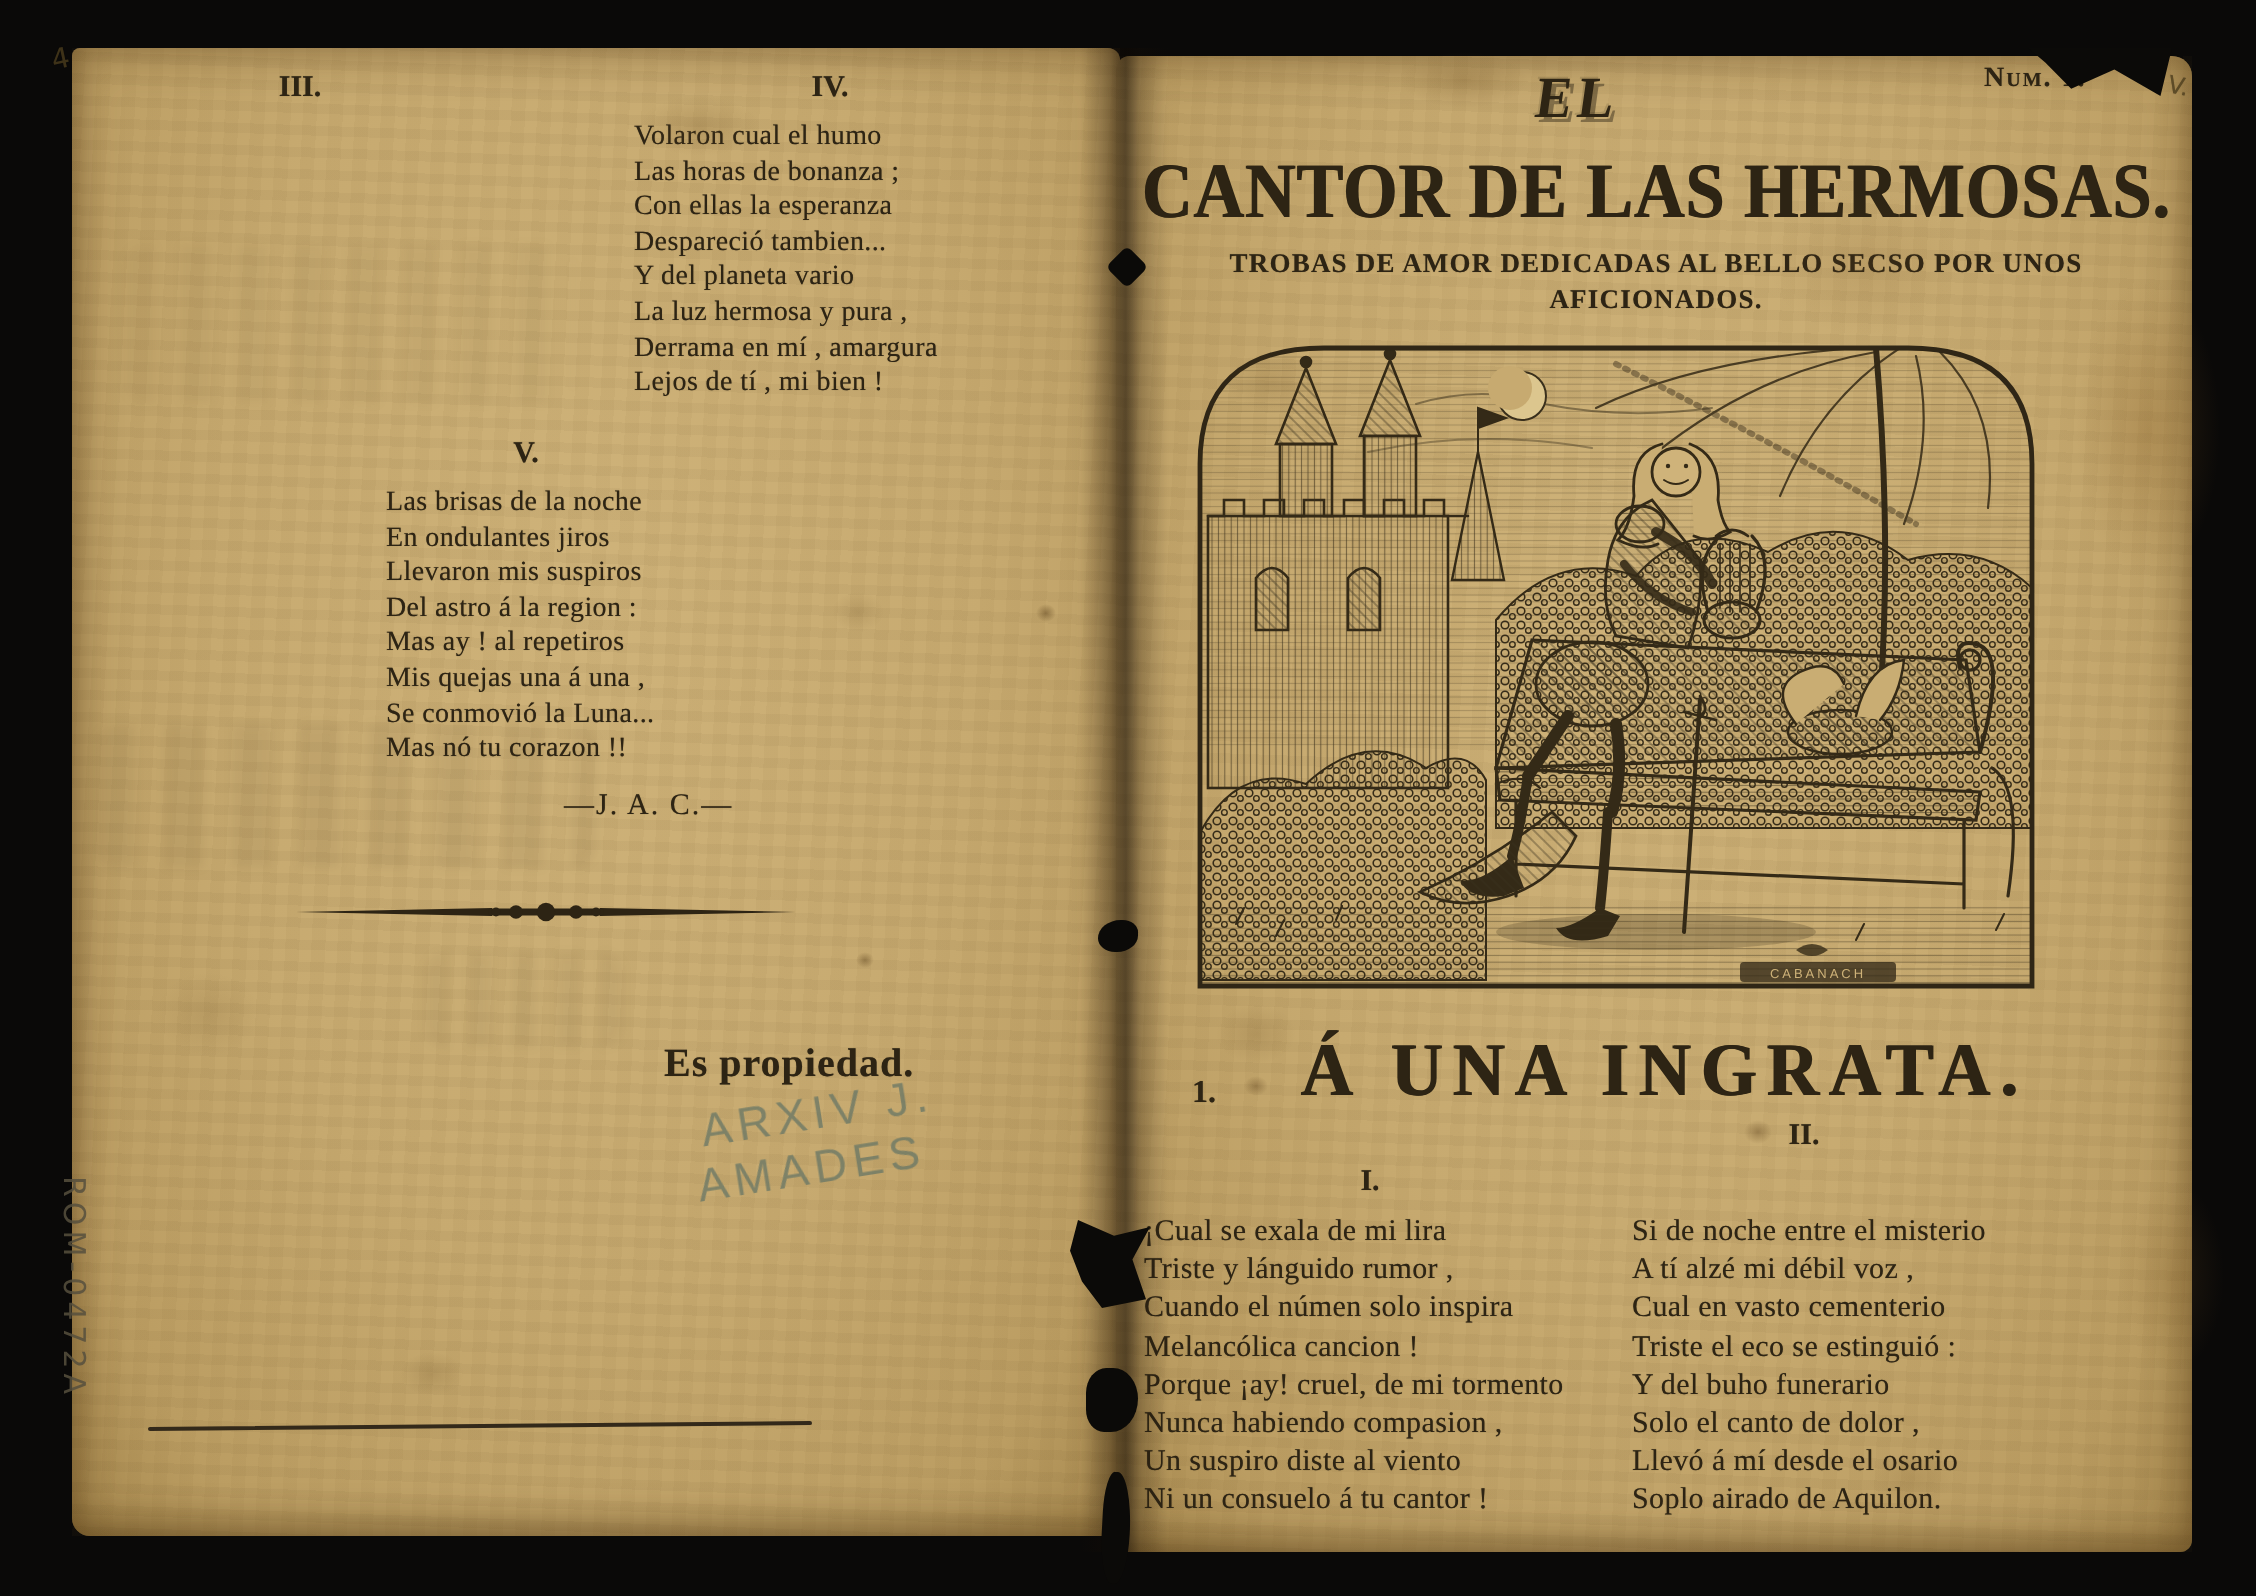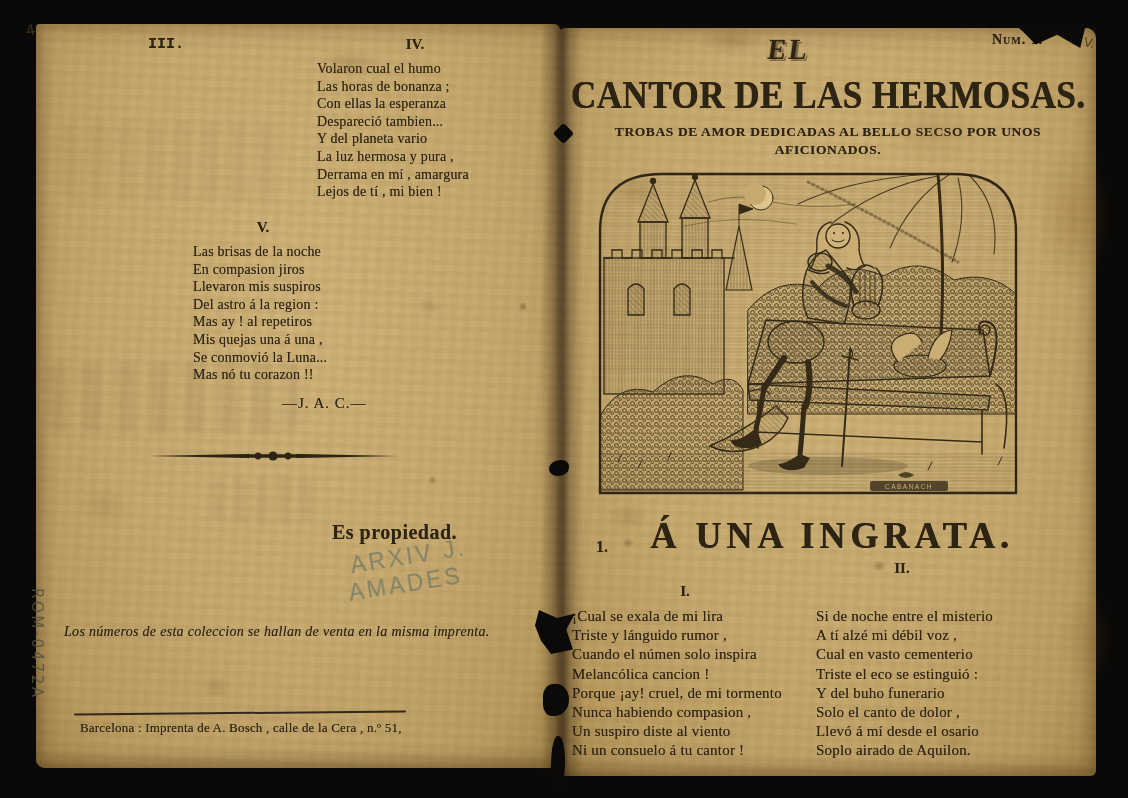--- a/index.html
+++ b/index.html
@@ -49,35 +49,35 @@
 
   <div class="page page-left"></div>
   <div class="page page-right"></div>
 
   <div class="ghost" style="left:62px;top:122px;width:225px;height:80px;background:repeating-linear-gradient(90deg,rgba(100,78,40,.10) 0 16px,transparent 16px 28px);"></div>
   <div class="ghost" style="left:48px;top:362px;width:250px;height:72px;background:repeating-linear-gradient(90deg,rgba(95,72,38,.15) 0 20px,transparent 20px 34px);"></div>
   <div class="ghost" style="left:212px;top:476px;width:100px;height:48px;background:repeating-linear-gradient(90deg,rgba(95,72,38,.12) 0 12px,transparent 12px 22px);"></div>
 
   <div class="txt corner-mark" style="left:26px;top:22px;font-size:14px;transform:rotate(-12deg);">4</div>
 
-  <div class="txt sec-num" style="left:126px;top:36px;font-family:Liberation Mono, monospace;">III.</div>
+  <div class="txt sec-num" style="left:110px;top:36px;">III.</div>
 
   <div class="txt sec-num" style="left:375px;top:36px;">IV.</div>
   <div class="txt poem" style="left:317px;top:60px;">Volaron cual el humo
 Las horas de bonanza ;
 Con ellas la esperanza
 Despareció tambien...
 Y del planeta vario
 La luz hermosa y pura ,
 Derrama en mí , amargura
 Lejos de tí , mi bien !</div>
 
   <div class="txt sec-num" style="left:223px;top:219px;">V.</div>
   <div class="txt poem" style="left:193px;top:243px;">Las brisas de la noche
-En compasion jiros
+En ondulantes jiros
 Llevaron mis suspiros
 Del astro á la region :
 Mas ay ! al repetiros
 Mis quejas una á una ,
 Se conmovió la Luna...
 Mas nó tu corazon !!</div>
 
   <div class="txt jac" style="left:282px;top:395px;">—J. A. C.—</div>
 
   <svg style="position:absolute;left:148px;top:448px;" width="250" height="16" viewBox="0 0 250 16">
@@ -91,24 +91,22 @@
     <circle cx="150" cy="8" r="2.2" fill="#2d2414"></circle>
   </svg>
 
   <div class="txt esprop" style="left:332px;top:521px;">Es propiedad.</div>
 
   <div class="stamp" style="left:352px;top:543px;">
     <div>ARXIV J.</div>
     <div style="margin-left:-6px;">AMADES</div>
   </div>
 
-  <div class="txt sales" style="left:64px;top:624px;width:445px;">Los números de esta coleccion se hallan de venta en la misma imprenta.</div>
 
   <div class="rule" style="left:74px;top:712px;width:332px;height:2.3px;transform:rotate(-.5deg);"></div>
-  <div class="txt imprint" style="left:80px;top:720px;">Barcelona : Imprenta de A. Bosch , calle de la Cera , n.º 51,</div>
 
   <div class="margin-code">ROM-0472A</div>
 
   <div class="txt masthead-el" style="left:768px;top:34px;">EL</div>
   <div class="txt issue-num" style="left:992px;top:32px;">Num. 1.</div>
   <div class="txt corner-mark" style="left:1084px;top:36px;font-size:12px;transform:rotate(12deg);">V.</div>
 
   <div class="txt main-title" style="left:568px;top:76px;">CANTOR DE LAS HERMOSAS.</div>
   <div class="txt subtitle" style="left:568px;top:124px;">TROBAS DE AMOR DEDICADAS AL BELLO SECSO POR UNOS</div>
   <div class="txt subtitle" style="left:568px;top:142px;">AFICIONADOS.</div>

